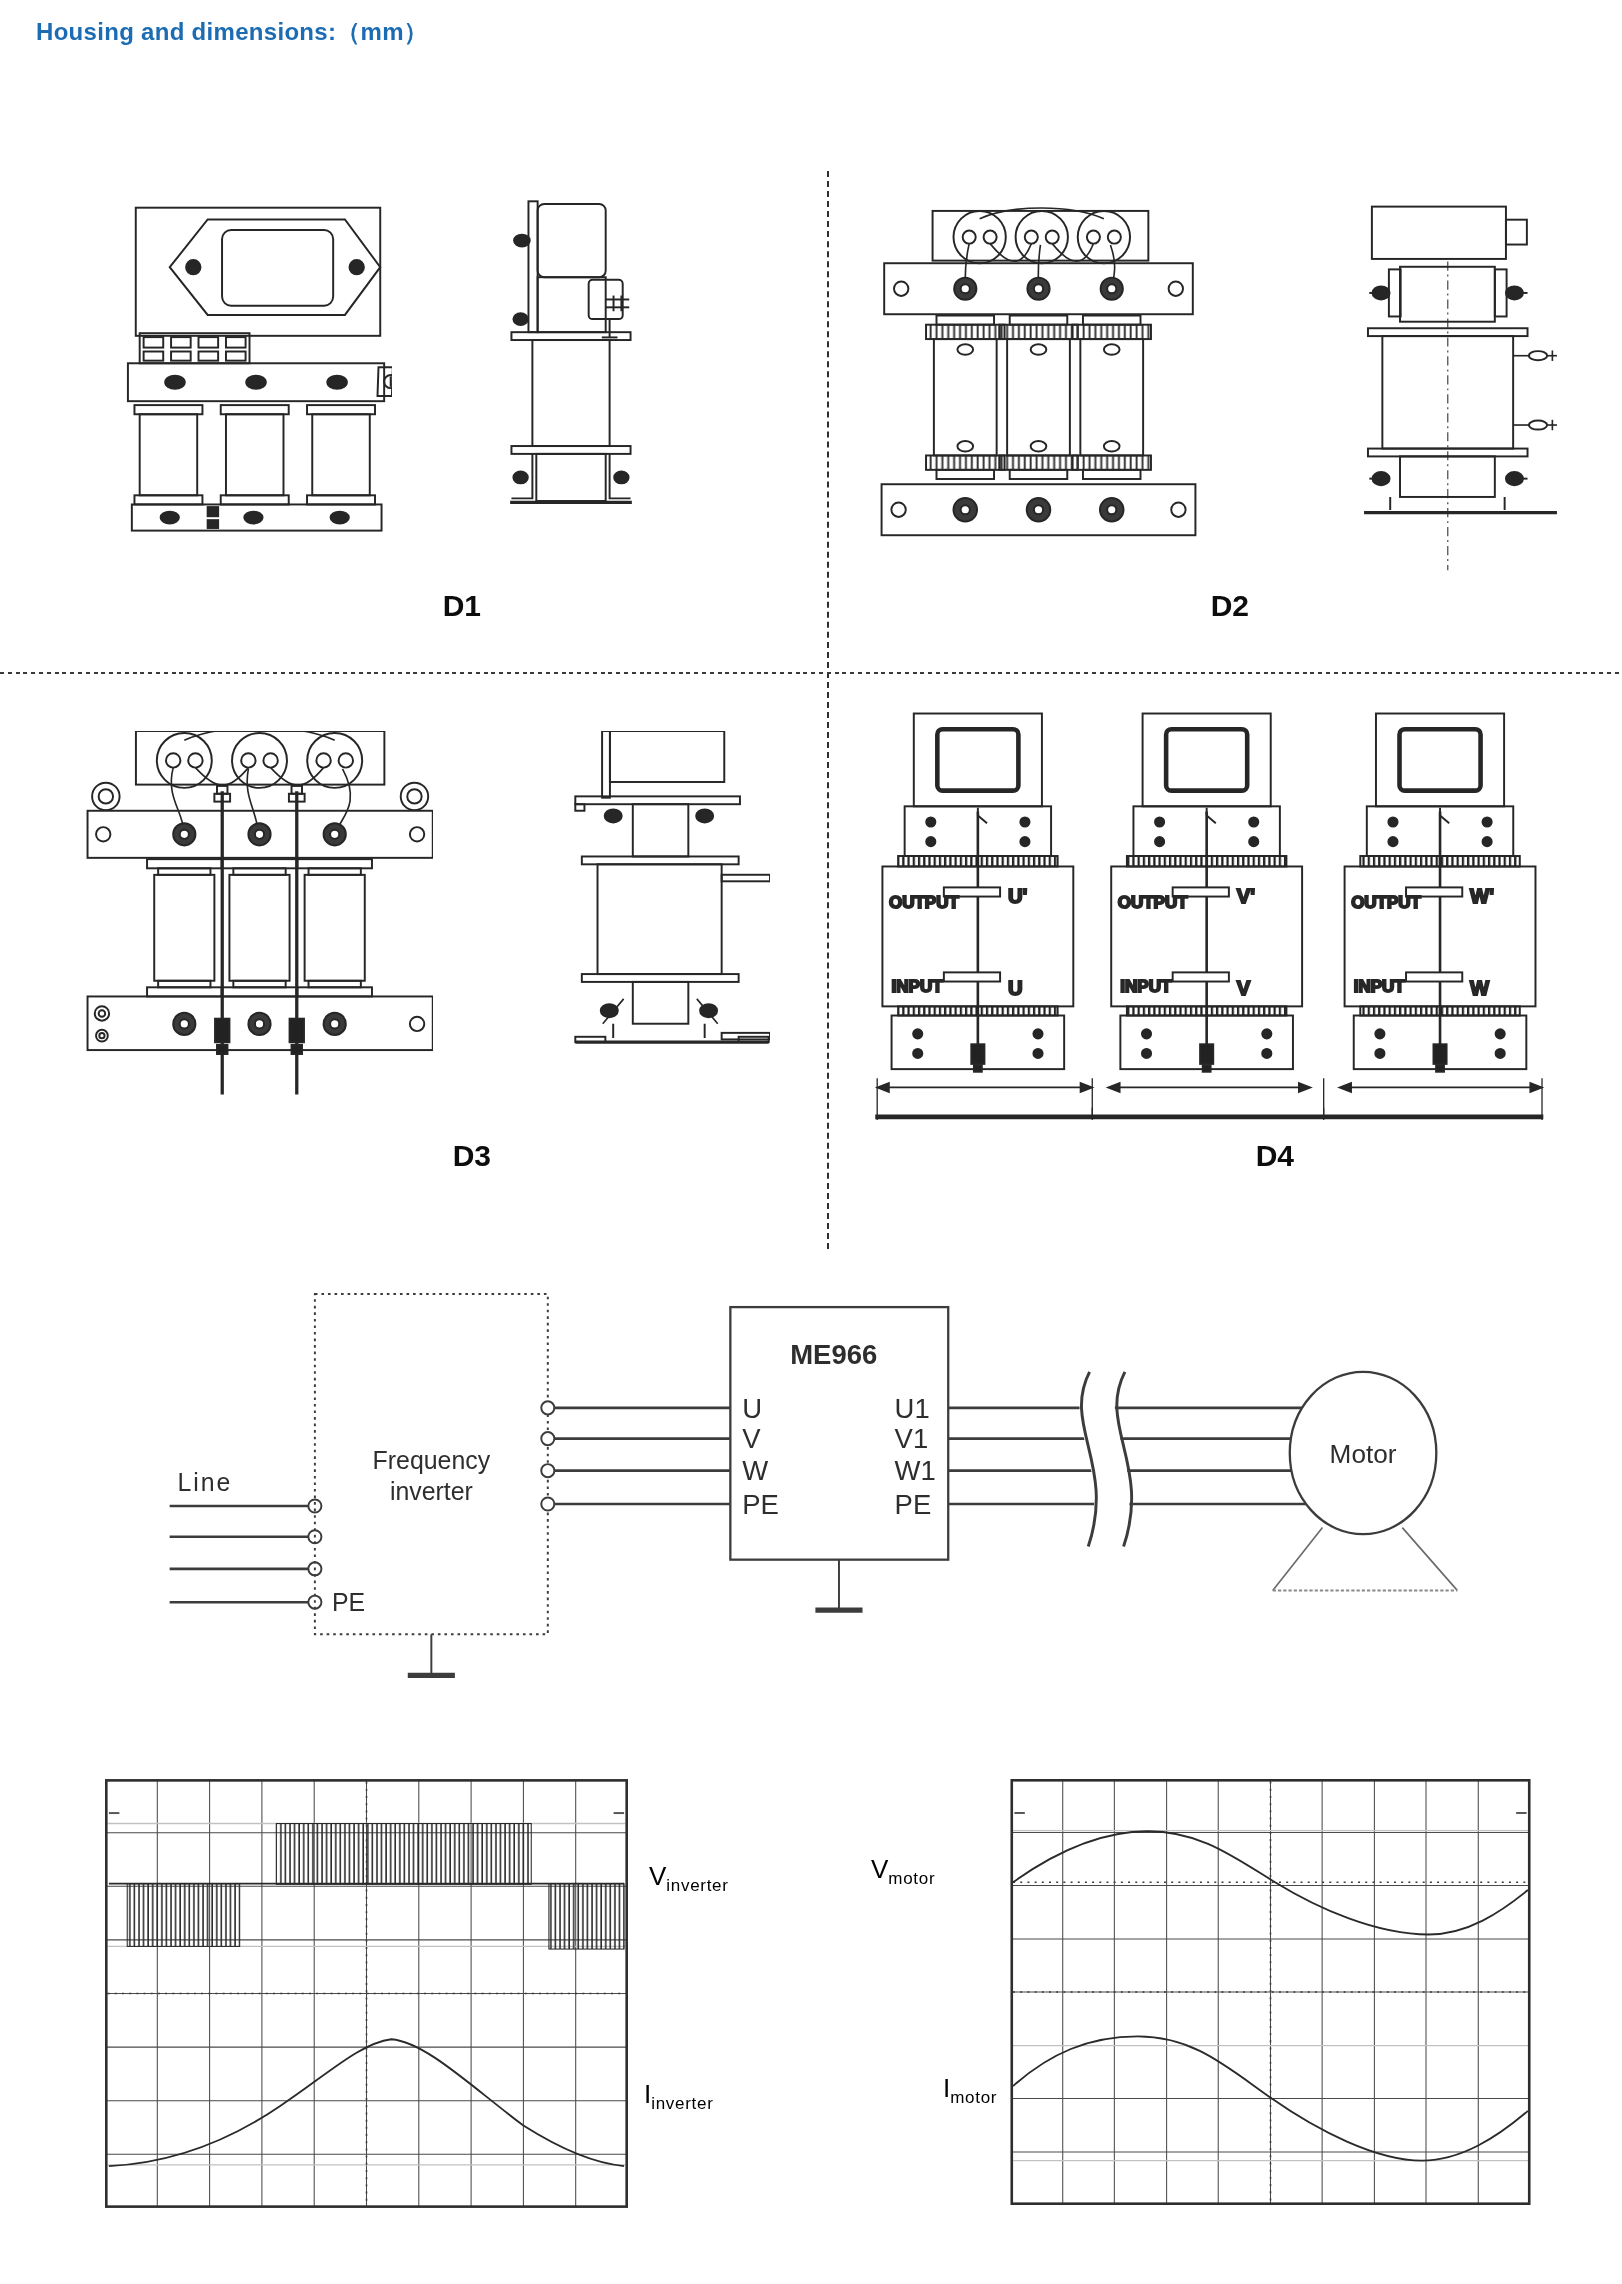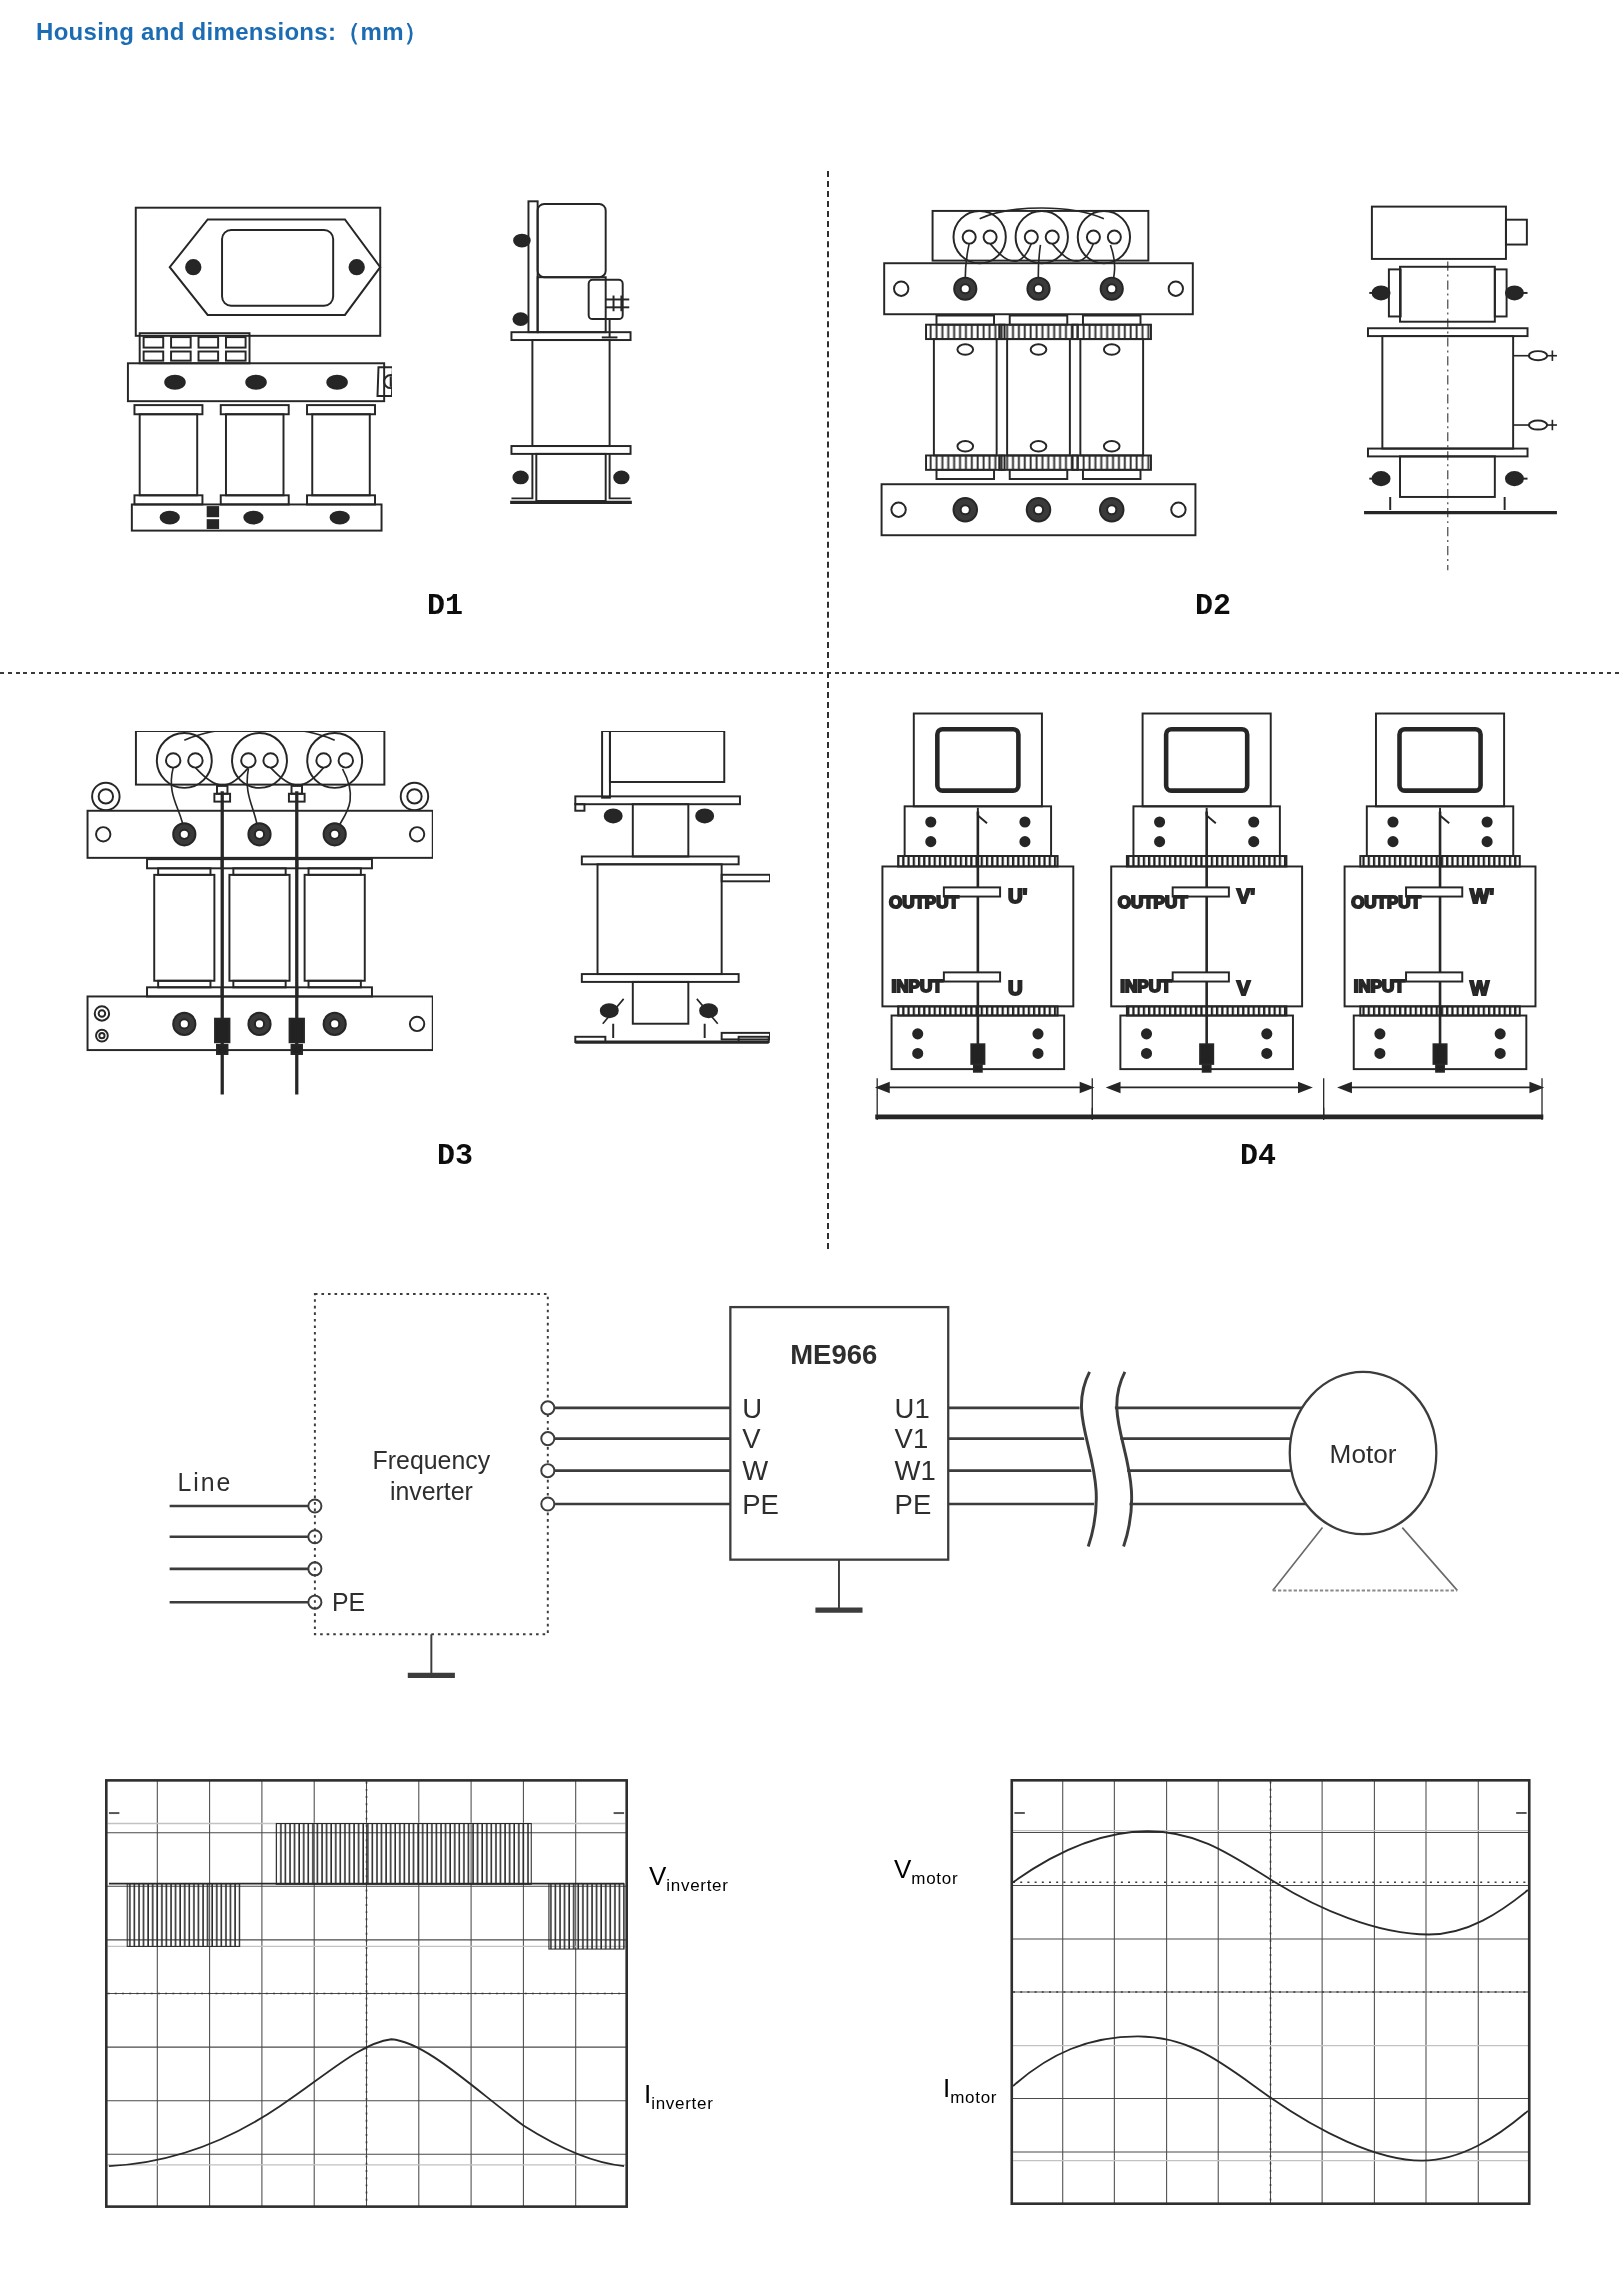--- a/index.html
+++ b/index.html
@@ -1,19 +1,19 @@
 <!DOCTYPE html>
 <html style="font-size:10.5px"><head>
 <meta charset="utf-8">
 <style>
   *{box-sizing:border-box}
   body{margin:0;background:#ffffff}
   .page{position:relative;width:1622px;height:2220px;background:#fff;font-family:"Liberation Sans",sans-serif;overflow:hidden}
   .title{position:absolute;left:36px;top:15.7px;margin:0;font-size:24px;font-weight:700;color:#1c6cb4;letter-spacing:0.3px}
-  .dlabel{position:absolute;width:72px;text-align:center;font-family:Liberation Mono, monospace;font-size:30px;font-weight:700;color:#0d0d0d}
+  .dlabel{position:absolute;width:72px;text-align:right;font-family:Liberation Sans, sans-serif;font-size:30px;font-weight:700;color:#0d0d0d}
   .vdash{position:absolute;left:827px;top:171px;width:0;height:1078px;border-left:2px dashed #2e2e2e}
   .hdots{position:absolute;left:0;top:672px;width:1622px;height:2px;background:repeating-linear-gradient(90deg,#3a3a3a 0 3.9px,transparent 3.9px 7.8px)}
   .scopelabel{position:absolute;color:#000000;font-size:26px}
   .scopelabel sub{font-size:17px;letter-spacing:0.7px}
   svg.abs{position:absolute;display:block}
   svg text{font-family:"Liberation Sans",sans-serif;fill:#2e2e2e}
 </style>
 </head>
 <body>
 
@@ -525,21 +525,21 @@
     <path d="M4,470 C60,420 120,394 195,394 C280,394 330,440 400,489 C470,538 560,584 630,584 C690,584 745,548 792,508" fill="none" stroke="#2a2a2a" stroke-width="2.8"></path>
     <rect x="2" y="2" width="792" height="648" fill="none" stroke="#2e2e2e" stroke-width="4"></rect>
   </svg>
 
   <div class="scopelabel" style="left:649px;top:1861px">
     <span>V</span><sub>inverter</sub>
   </div>
   <div class="scopelabel" style="left:644px;top:2079px">
     <span>I</span><sub>inverter</sub>
   </div>
-  <div class="scopelabel" style="left:894px;top:1854px">
+  <div class="scopelabel" style="left:871px;top:1854px">
     <span>V</span><sub>motor</sub>
   </div>
   <div class="scopelabel" style="left:943px;top:2073px">
     <span>I</span><sub>motor</sub>
   </div>
 
 </div>
 
 
 </body></html>

